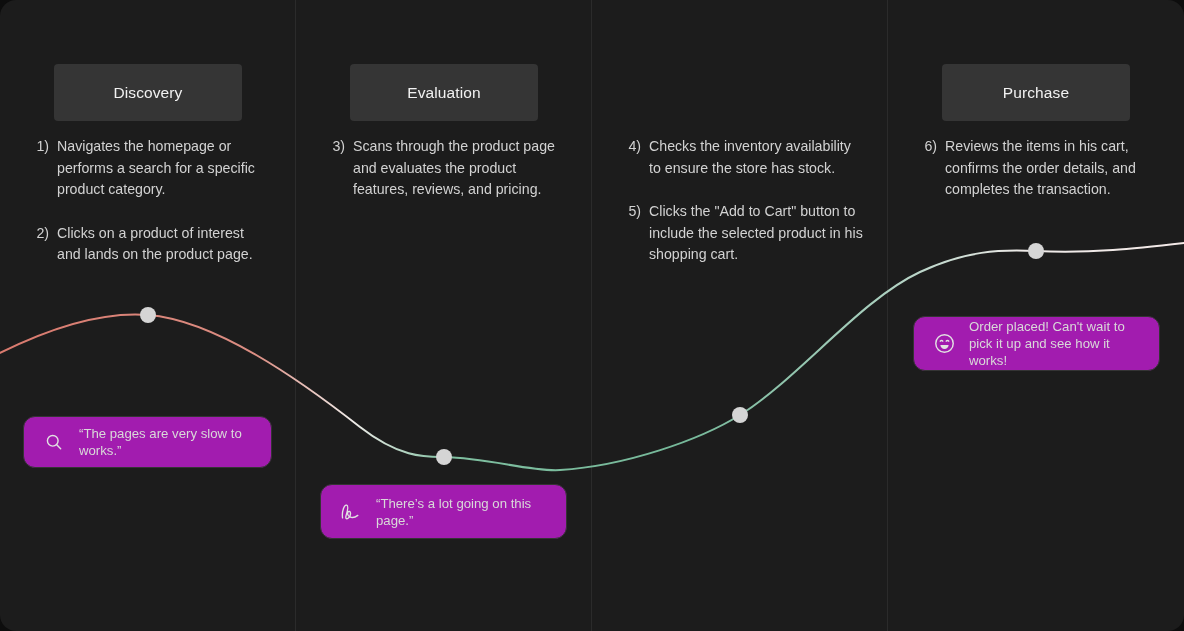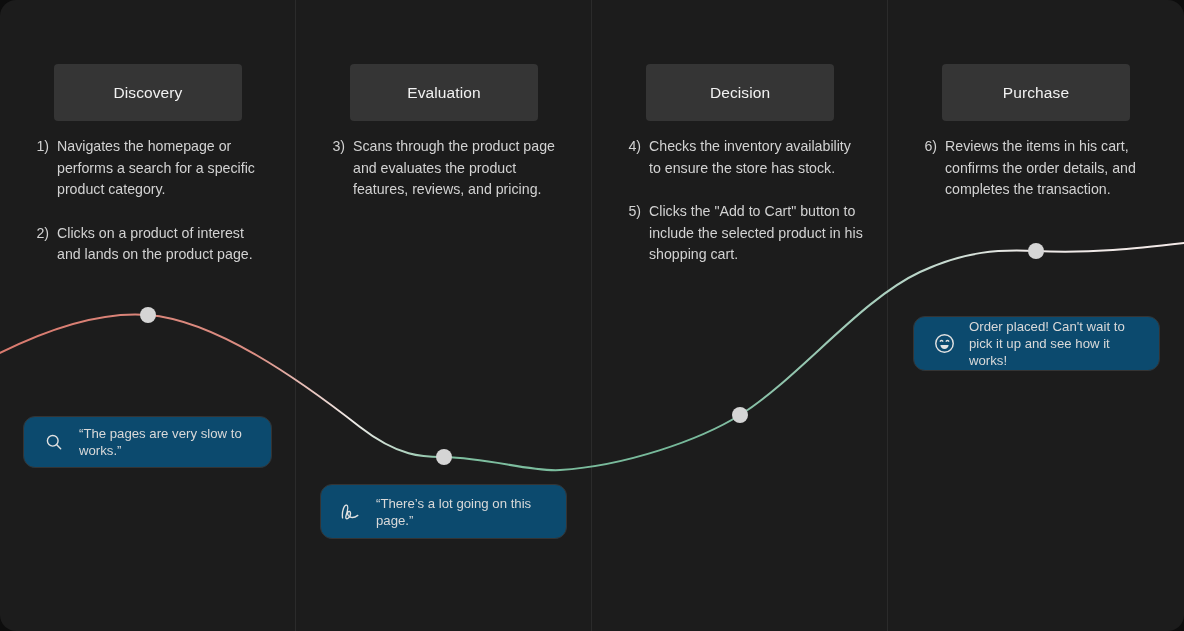--- a/index.html
+++ b/index.html
@@ -54,21 +54,21 @@
     width: 24px;
     text-align: right;
     padding-right: 8px;
     color: #d2d2d2;
   }
   .step-text { flex: 1 1 auto; }
 
   
   .quote-card {
     position: absolute;
-    background: #0c4a6e;
+    background: #a21caf;
     border: 1px solid #343434;
     border-radius: 12px;
     display: flex;
     align-items: center;
     gap: 13px;
     padding: 0 18px;
     color: #d8d8d8;
   }
   .quote-icon {
     flex: 0 0 auto;
@@ -136,23 +136,20 @@
   <div class="stage-pill" style="left:350px; width:188px">
     <span>Evaluation</span>
   </div>
   <div class="steps" style="left:329px; width:238px">
     <div class="step">
       <span class="step-num">3)</span>
       <span class="step-text">Scans through the product page and evaluates the product features, reviews, and pricing.</span>
     </div>
   </div>
 
-  <div class="stage-pill" style="left:646px; width:188px">
-    <span>Decision</span>
-  </div>
   <div class="steps" style="left:625px; width:238px">
     <div class="step">
       <span class="step-num">4)</span>
       <span class="step-text">Checks the inventory availability to ensure the store has stock.</span>
     </div>
     <div class="step">
       <span class="step-num">5)</span>
       <span class="step-text">Clicks the "Add to Cart" button to include the selected product in his shopping cart.</span>
     </div>
   </div>

